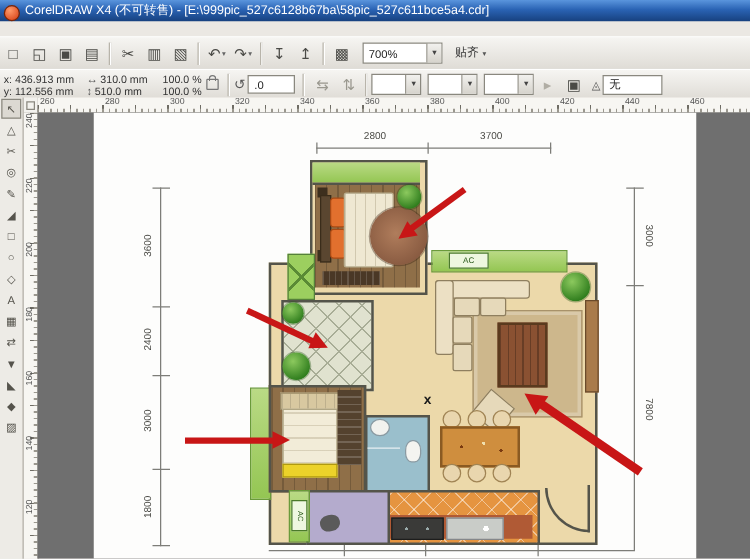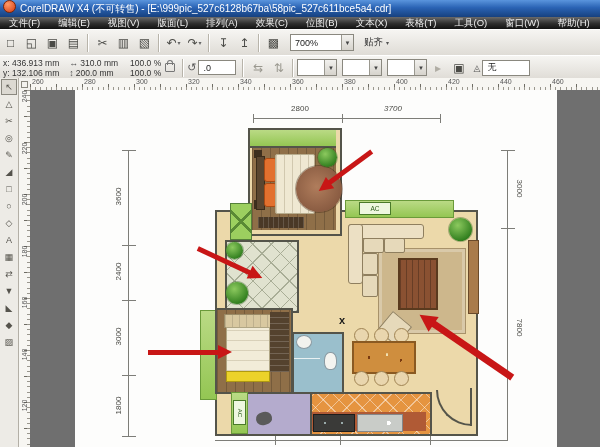--- a/index.html
+++ b/index.html
@@ -3,21 +3,21 @@
 <meta charset="utf-8">
 <style>
   html,body{margin:0;padding:0;}
   #app{position:relative;width:600px;height:447px;overflow:hidden;
        font-family:"Liberation Sans",sans-serif;background:#ebe8e3;
        -webkit-font-smoothing:antialiased;}
   .abs{position:absolute;}
   
   .titlebar{left:0;top:0;width:600px;height:17px;
     background:linear-gradient(#5a95dd,#2a63b4 45%,#17417f);
-    color:#fff;font-size:10px;line-height:17px;display:flex;align-items:flex-start;}
+    color:#fff;font-size:10px;line-height:17px;display:flex;align-items:flex-end;}
   .appicon{width:11px;height:11px;margin:0 4px 0 3px;border-radius:50%;
     background:radial-gradient(circle at 35% 30%,#ff9a6a,#d43a10);border:1px solid #7a2405;}
   
   .menubar{left:0;top:17px;width:600px;height:12px;
     background:linear-gradient(#6a6a6a,#2e2e2e 55%,#111);
     display:flex;align-items:center;}
   .mitem{color:#efefef;font-size:9.5px;line-height:12px;padding:0 9px;white-space:nowrap;}
   
   .tbar{left:0;width:600px;background:linear-gradient(#f6f5f2,#dfdcd6);
     border-bottom:1px solid #b3afa6;border-top:1px solid #fff;display:flex;align-items:center;}
@@ -86,34 +86,20 @@
 </head>
 <body>
 
 <div id="app">
 
   <div class="abs titlebar">
     <span class="appicon"></span>
     <span>CorelDRAW X4 (不可转售) - [E:\999pic_527c6128b67ba\58pic_527c611bce5a4.cdr]</span>
   </div>
 
-  <div class="abs menubar">
-      <div class="mitem">文件(F)</div>
-      <div class="mitem">编辑(E)</div>
-      <div class="mitem">视图(V)</div>
-      <div class="mitem">版面(L)</div>
-      <div class="mitem">排列(A)</div>
-      <div class="mitem">效果(C)</div>
-      <div class="mitem">位图(B)</div>
-      <div class="mitem">文本(X)</div>
-      <div class="mitem">表格(T)</div>
-      <div class="mitem">工具(O)</div>
-      <div class="mitem">窗口(W)</div>
-      <div class="mitem">帮助(H)</div>
-    </div>
 
   <div class="abs tbar toolbar">
     <div style="display:flex;align-items:center;">
         <div class="tbtn">□</div>
         <div class="tbtn">◱</div>
         <div class="tbtn">▣</div>
         <div class="tbtn">▤</div>
         <div class="tsep"></div>
         <div class="tbtn">✂</div>
         <div class="tbtn">▥</div>
@@ -133,30 +119,30 @@
     </div>
     <div class="prow" style="margin-left:10px;font-size:9.5px;color:#333;">
       <span>贴齐</span>
       <span style="font-size:6px;margin-left:3px;color:#555;">▾</span>
     </div>
   </div>
 
   <div class="abs tbar propbar">
     <div class="pgroup" style="margin-left:3px;">
       <div class="prow"><span>x:</span>&nbsp;<span>436.913 mm</span></div>
-      <div class="prow"><span>y:</span>&nbsp;<span>132.106 mm</span></div>
+      <div class="prow"><span>y:</span>&nbsp;<span>112.556 mm</span></div>
     </div>
     <div class="pgroup" style="margin-left:10px;">
       <div class="prow">
           <span class="pico">↔</span>
           <span>310.0 mm</span>
         </div>
       <div class="prow">
           <span class="pico">↕</span>
-          <span>200.0 mm</span>
+          <span>510.0 mm</span>
         </div>
     </div>
     <div class="pgroup" style="margin-left:12px;text-align:right;">
       <div class="prow"><span>100.0</span>&nbsp;<span>%</span></div>
       <div class="prow"><span>100.0</span>&nbsp;<span>%</span></div>
     </div>
     <span class="lock"></span>
     <div class="tsep"></div>
     <div class="prow">
       <span class="pico" style="font-size:11px;">↺</span>
@@ -233,21 +219,21 @@
     </div>
 
   <div class="abs canvas">
     <div class="abs page"></div>
 
     <div class="abs dimline" style="left:223px;top:28px;width:188px;height:1px;"></div>
     <div class="abs dimline" style="left:223px;top:24px;width:1px;height:9px;"></div>
     <div class="abs dimline" style="left:312px;top:24px;width:1px;height:9px;"></div>
     <div class="abs dimline" style="left:410px;top:24px;width:1px;height:9px;"></div>
     <div class="abs dimtext" style="left:230px;top:14px;width:80px;text-align:center;">2800</div>
-    <div class="abs dimtext" style="left:318px;top:14px;width:90px;text-align:center;font-style:italic;">3700</div>
+    <div class="abs dimtext" style="left:318px;top:14px;width:90px;text-align:center;">3700</div>
 
     <div class="abs dimline" style="left:98px;top:60px;width:1px;height:287px;"></div>
     <div class="abs dimline" style="left:92px;top:60px;width:14px;height:1px;"></div>
     <div class="abs dimline" style="left:92px;top:155px;width:14px;height:1px;"></div>
     <div class="abs dimline" style="left:92px;top:210px;width:14px;height:1px;"></div>
     <div class="abs dimline" style="left:92px;top:285px;width:14px;height:1px;"></div>
     <div class="abs dimline" style="left:92px;top:346px;width:14px;height:1px;"></div>
     <div class="abs dimtext rot" style="left:71px;top:102px;">3600</div>
     <div class="abs dimtext rot" style="left:71px;top:177px;">2400</div>
     <div class="abs dimtext rot" style="left:71px;top:242px;">3000</div>

